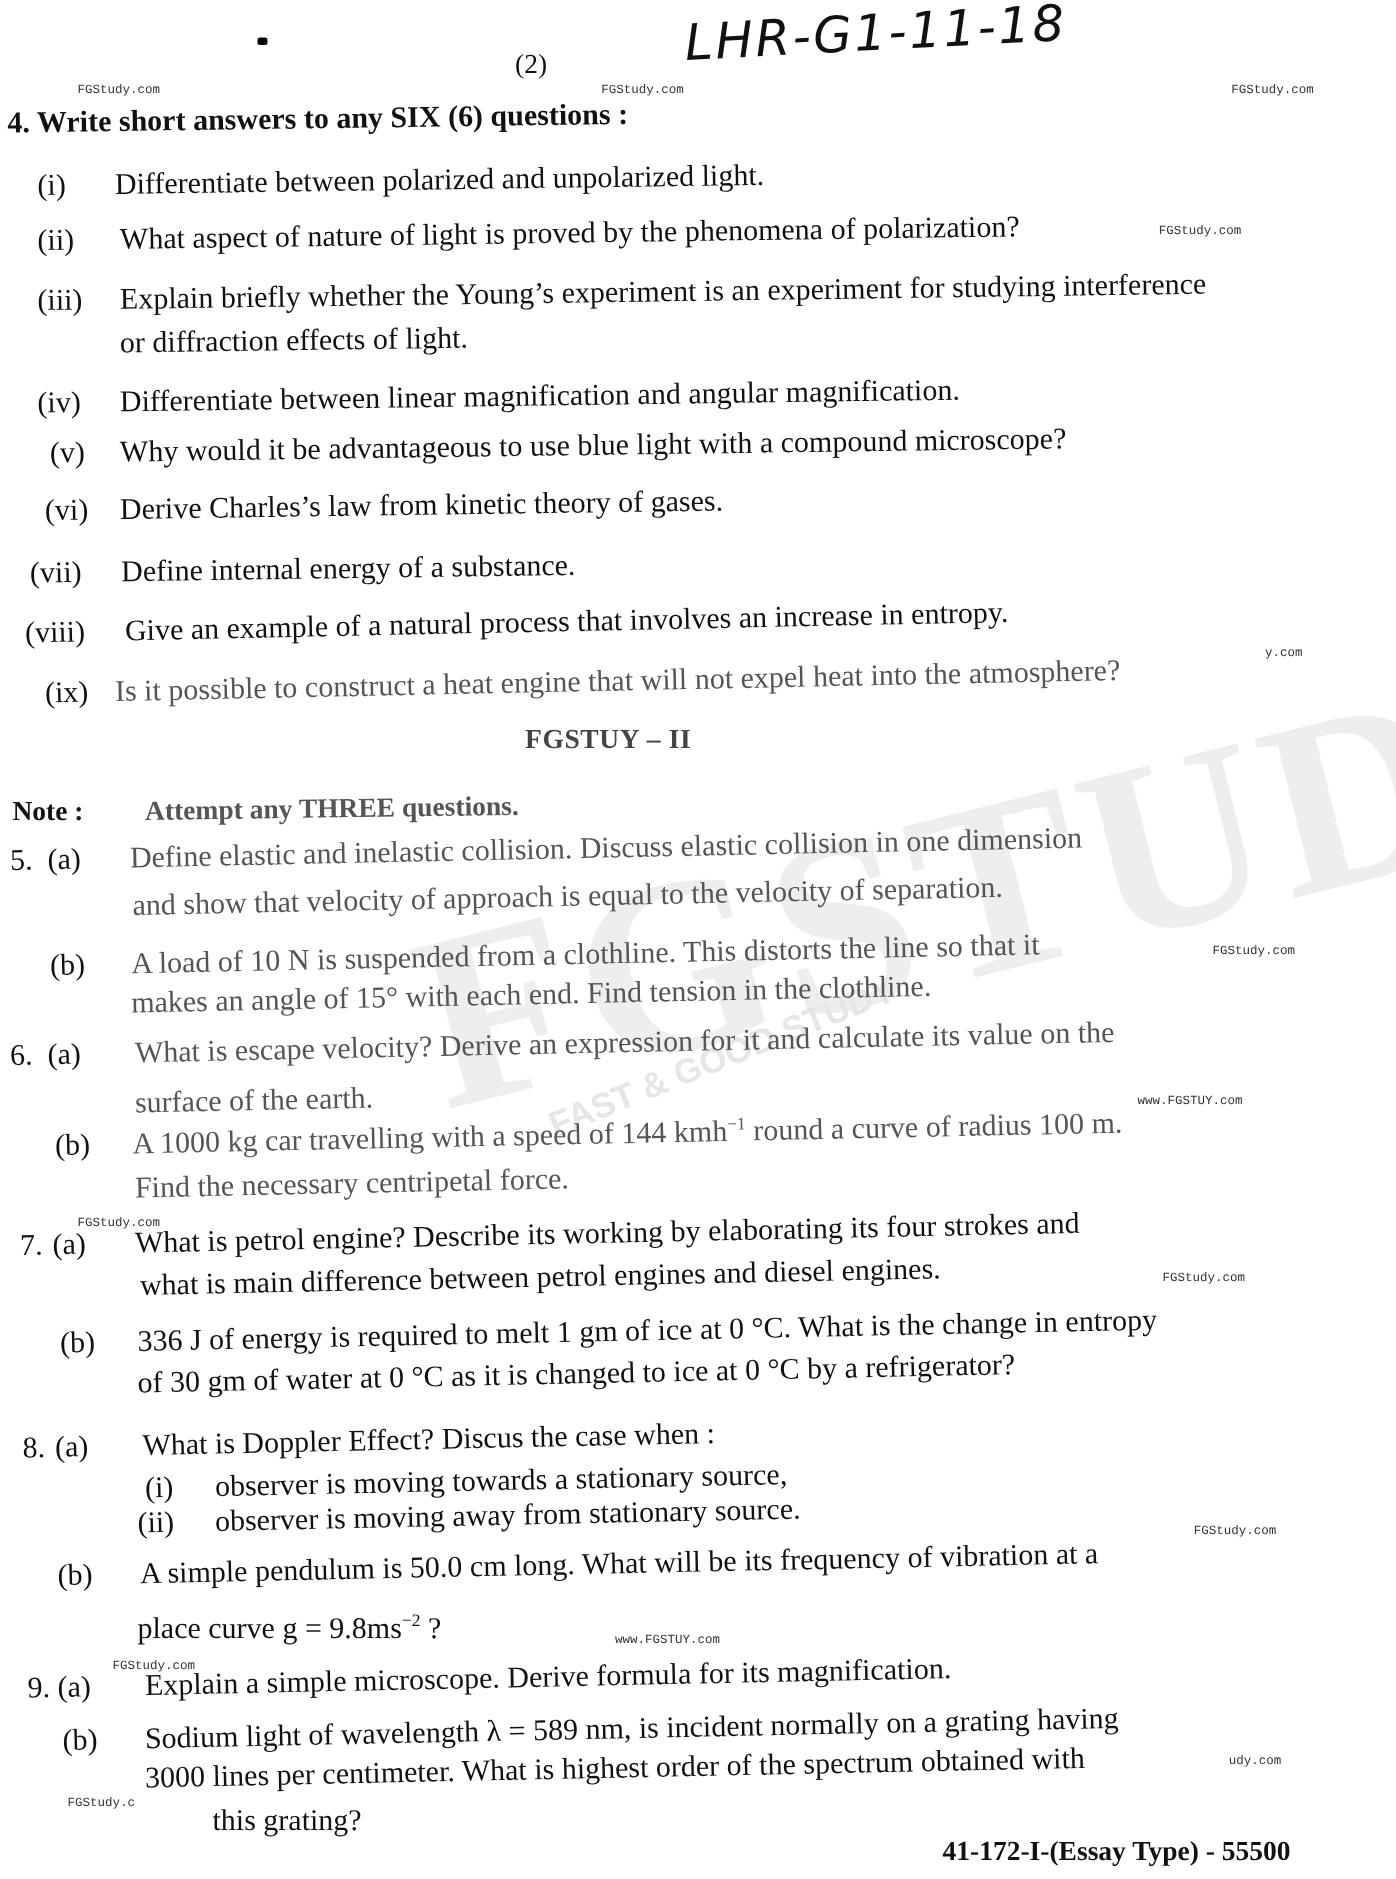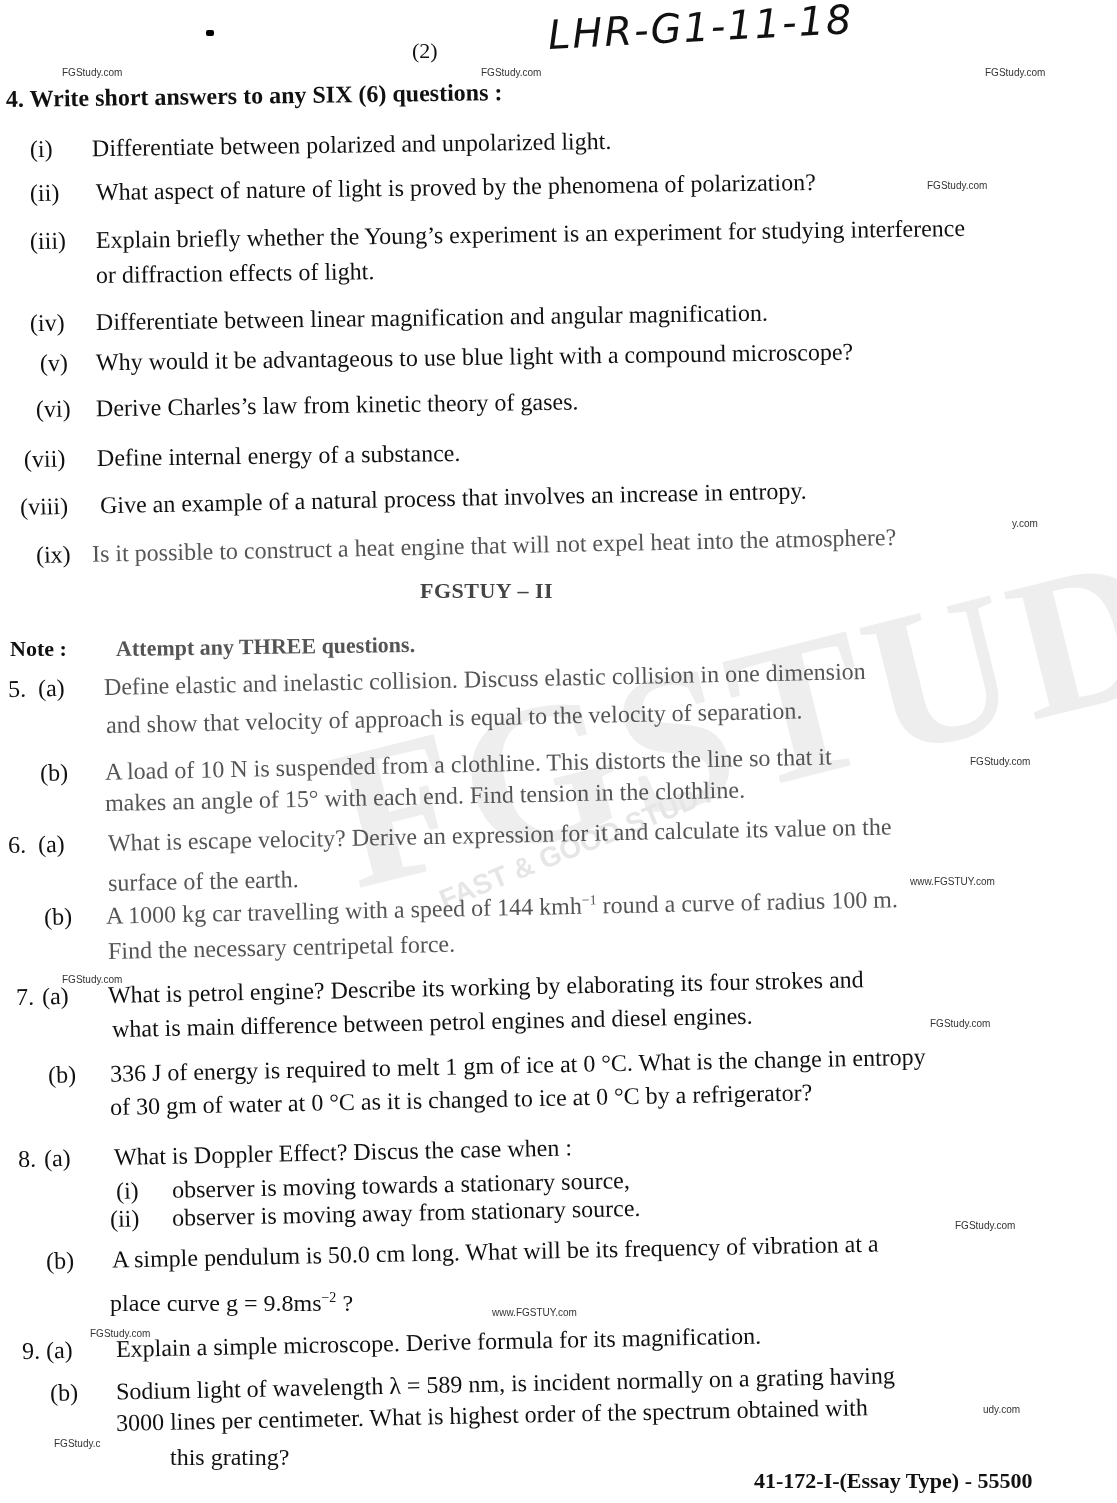--- a/index.html
+++ b/index.html
@@ -1,21 +1,21 @@
 <!DOCTYPE html>
 <html><head>
 <meta charset="utf-8">
 <style>
   html, body { margin: 0; padding: 0; background: #ffffff; }
   body {
     width: 1117px; height: 1503px; position: relative; overflow: hidden;
     font-family: "Liberation Serif", "DejaVu Serif", serif; color: #111;
   }
   .abs { position: absolute; white-space: nowrap; }
-  .wm { position: absolute; font-family: Liberation Sans, sans-serif; font-size: 10px; color: #333; white-space: nowrap; }
+  .wm { position: absolute; font-family: Liberation Mono, monospace; font-size: 10px; color: #333; white-space: nowrap; }
   .pageno { font-size: 22px; }
   .handwritten {
     font-family: "DejaVu Sans", sans-serif; font-size: 40px; font-style: italic;
     letter-spacing: 2px; transform: rotate(-3deg); transform-origin: left center;
   }
   .dot { position: absolute; width: 8px; height: 6px; background: #000; border-radius: 2px; }
   .qhead { font-size: 24px; font-weight: bold; }
   .line { font-size: 24px; }
   .num { display: inline-block; }
   .section-title { font-size: 22px; font-weight: bold; color: #444; letter-spacing: 0.5px; }

